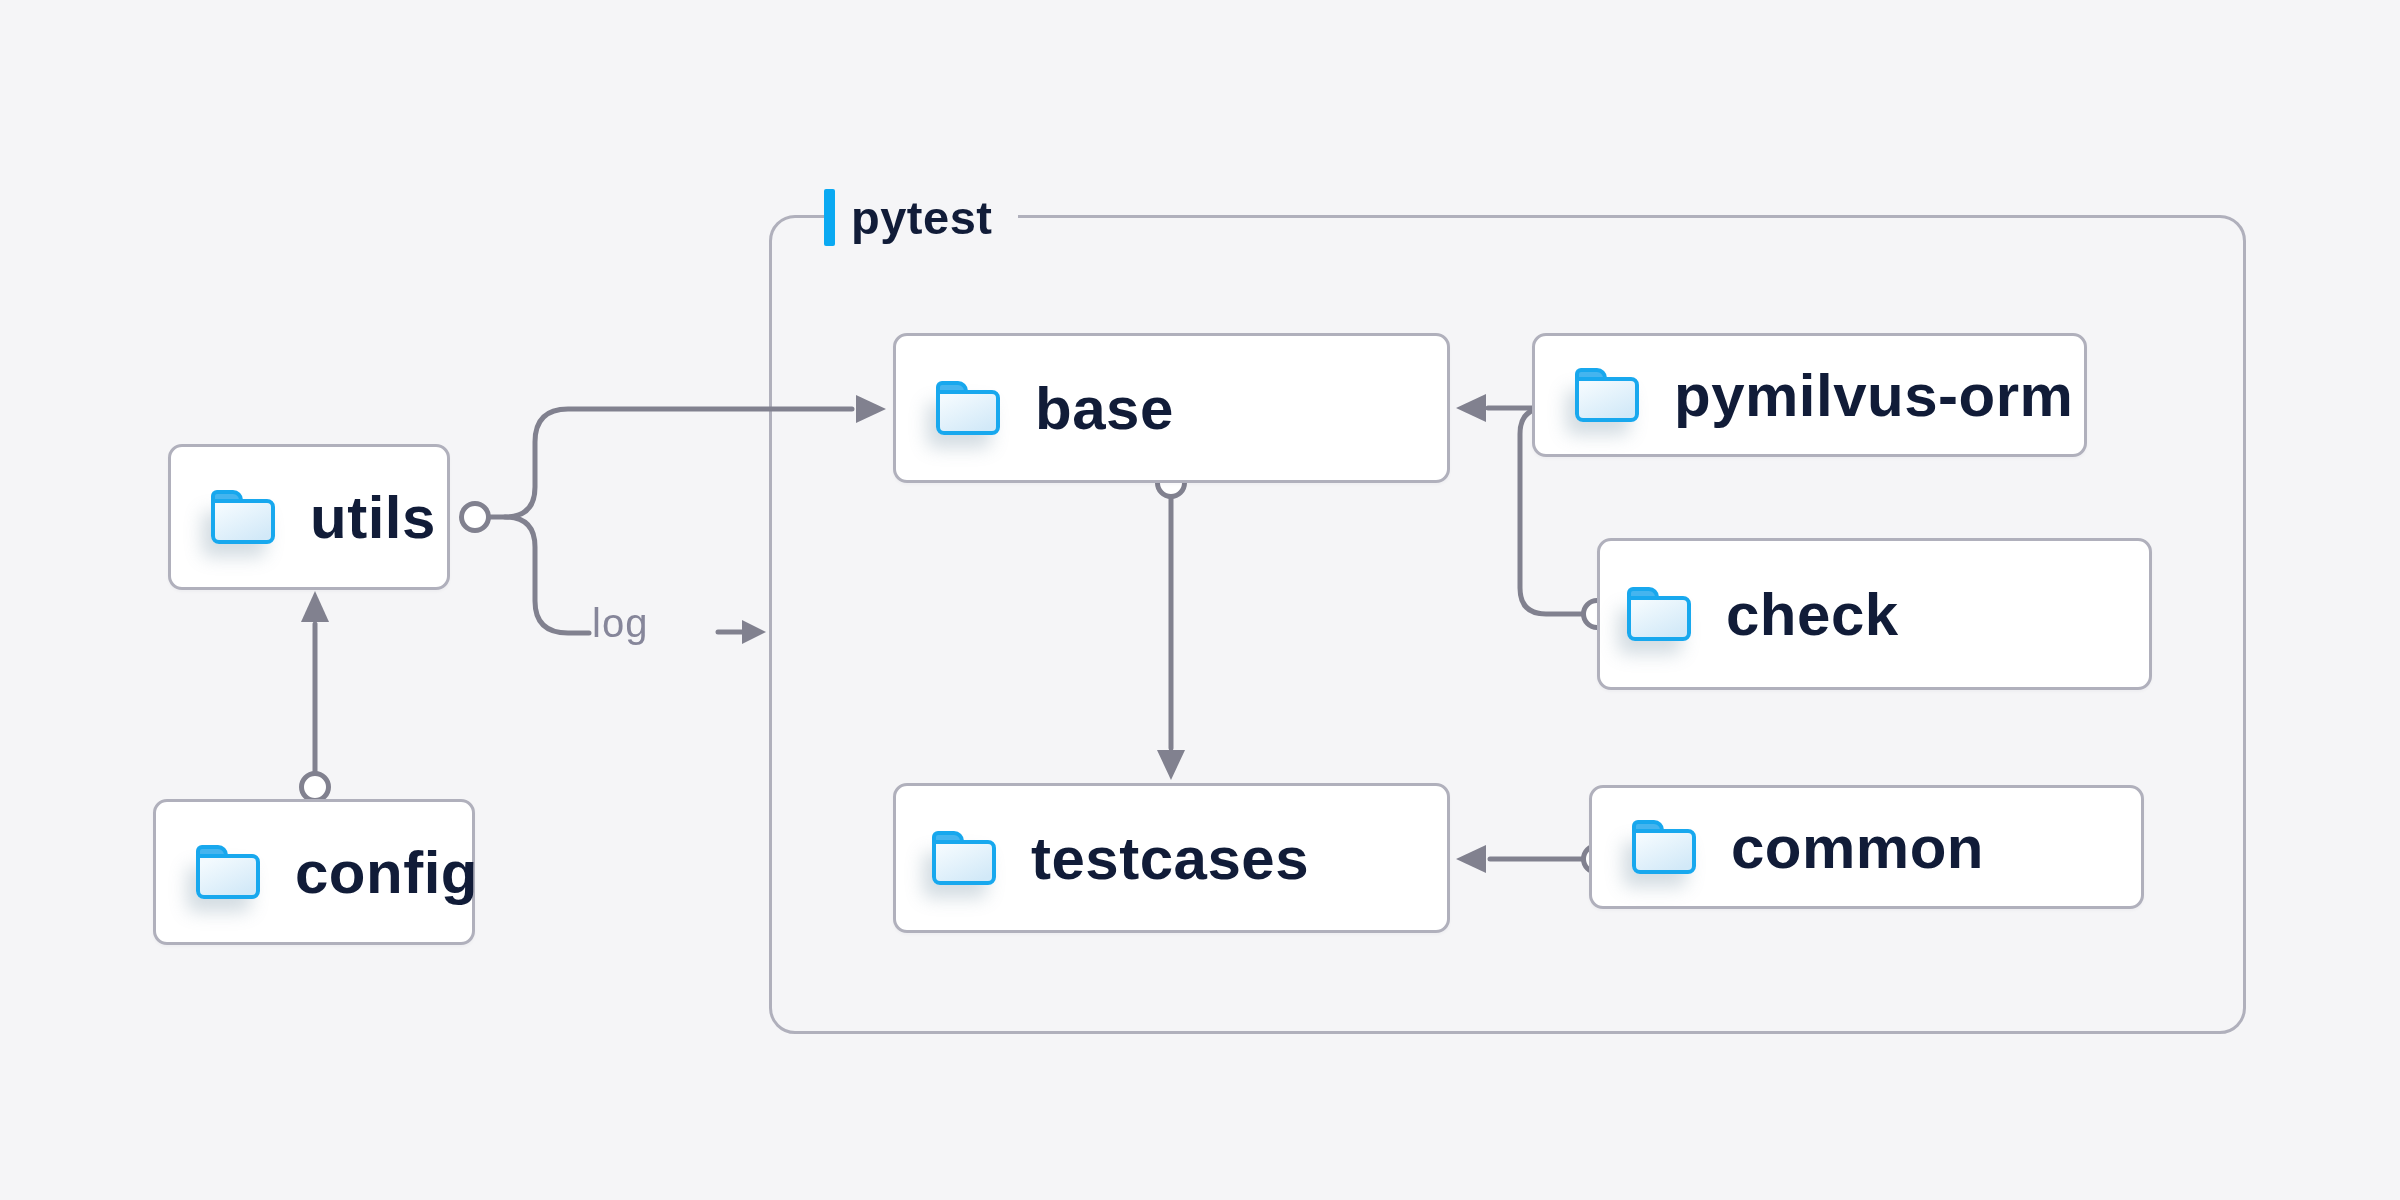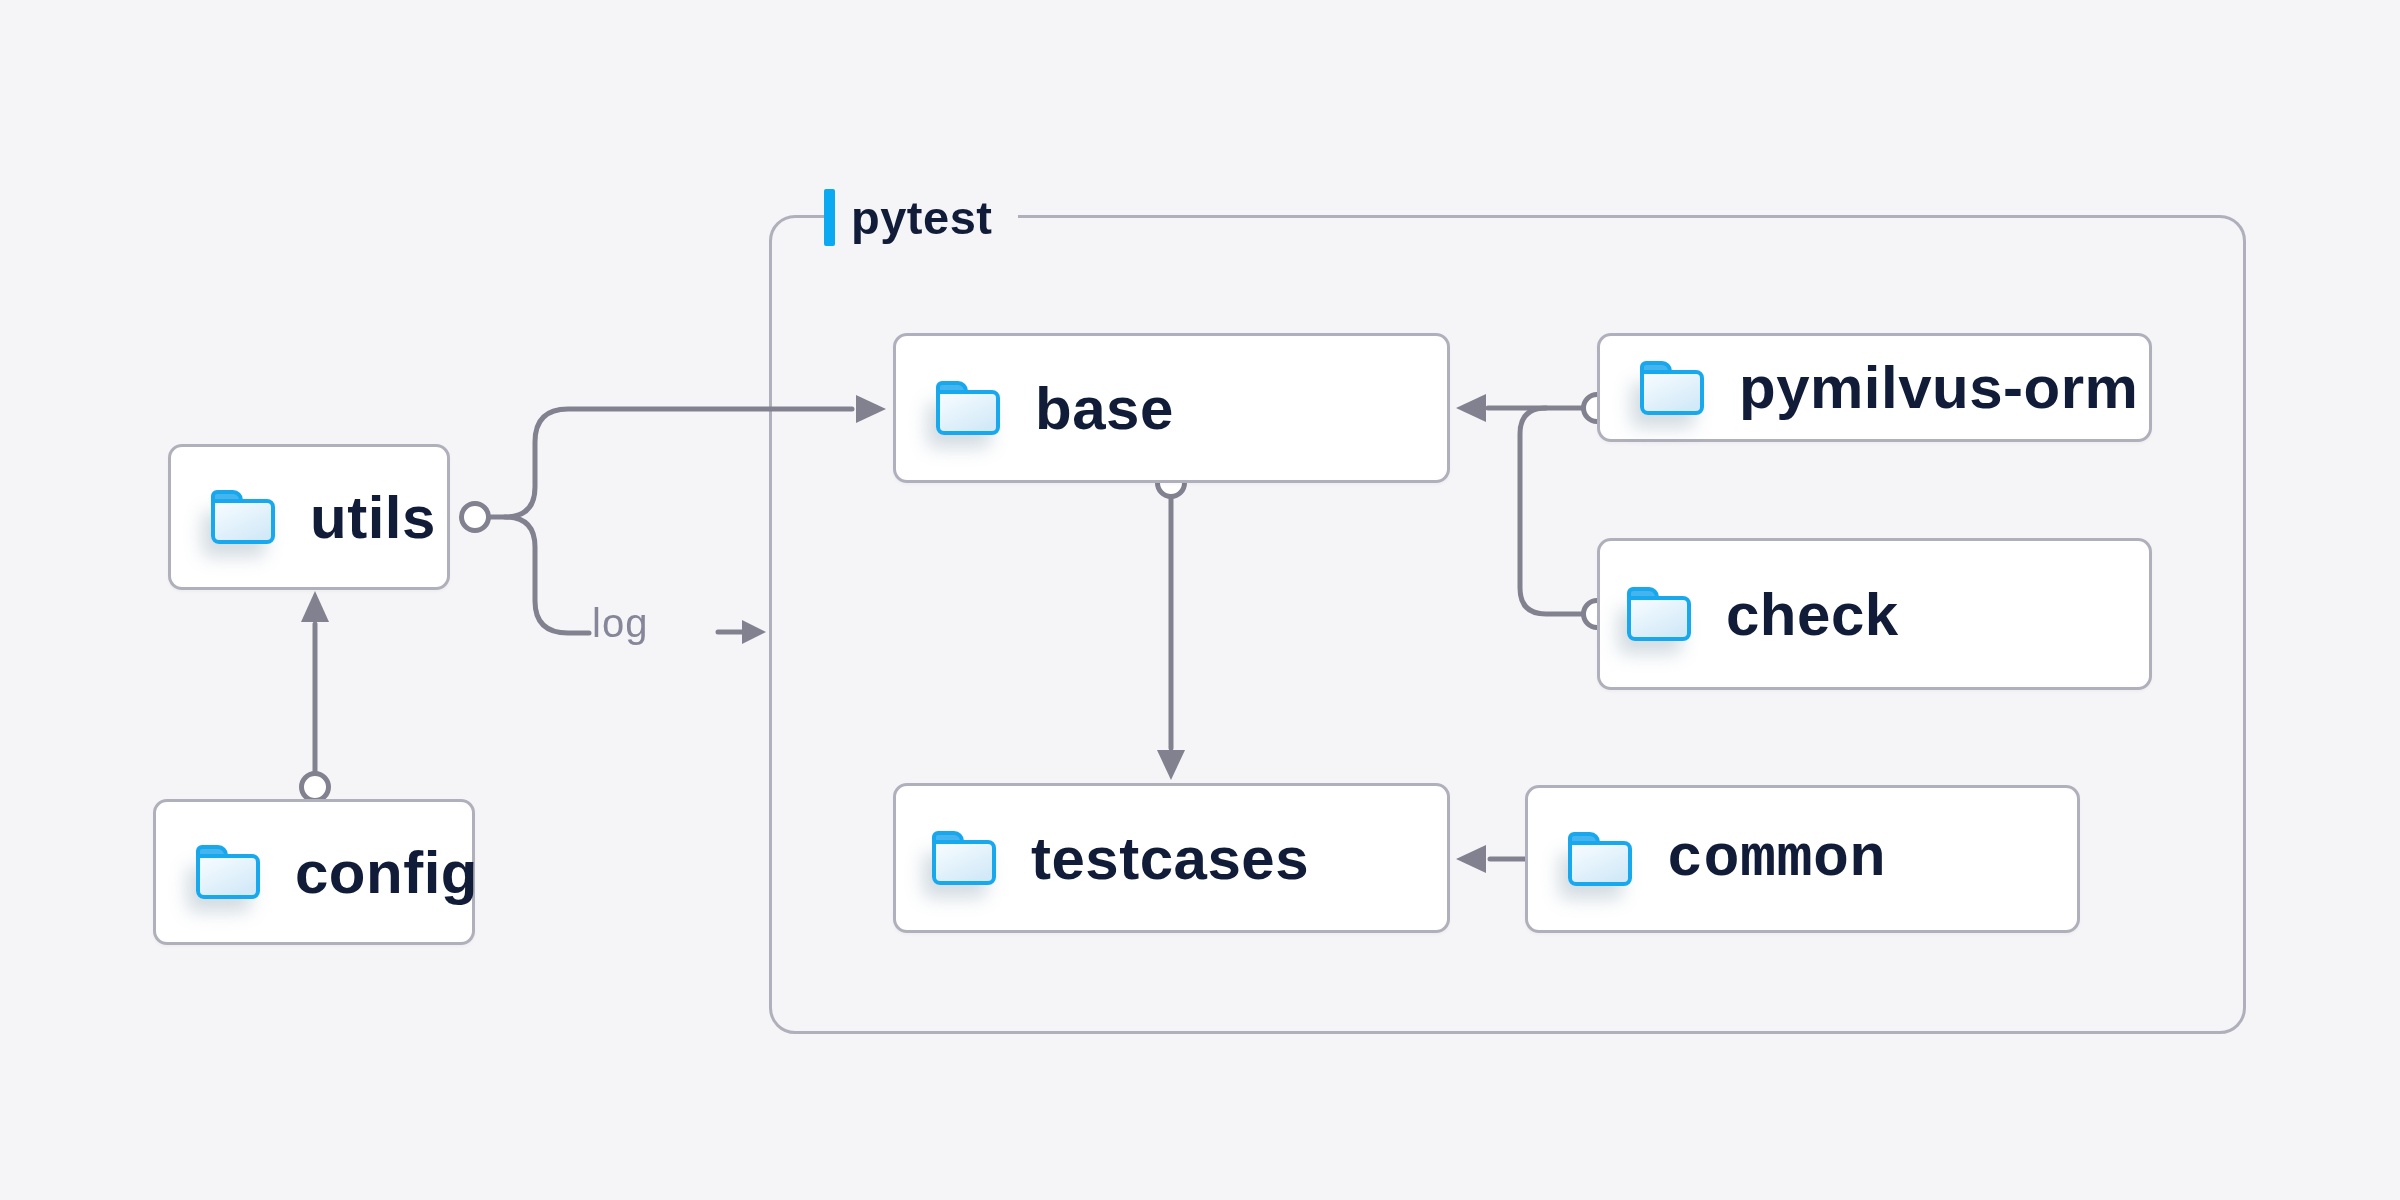--- a/index.html
+++ b/index.html
@@ -151,21 +151,21 @@
   </div>
 
   <div class="node" style="left:893px;top:333px;width:557px;height:150px;">
     <span class="folder">
         <span class="tab"></span>
         <span class="fbody"></span>
       </span>
     <span class="nlabel">base</span>
   </div>
 
-  <div class="node" style="left:1597px;top:333px;width:555px;height:109px;">
+  <div class="node" style="left:1532px;top:333px;width:555px;height:124px;">
     <span class="folder">
         <span class="tab"></span>
         <span class="fbody"></span>
       </span>
     <span class="nlabel">pymilvus-orm</span>
   </div>
 
   <div class="node" style="left:1597px;top:538px;width:555px;height:152px;padding-left:27px;">
     <span class="folder">
         <span class="tab"></span>
@@ -175,21 +175,21 @@
   </div>
 
   <div class="node" style="left:893px;top:783px;width:557px;height:150px;padding-left:36px;">
     <span class="folder">
         <span class="tab"></span>
         <span class="fbody"></span>
       </span>
     <span class="nlabel">testcases</span>
   </div>
 
-  <div class="node" style="left:1525px;top:785px;width:555px;height:148px;font-family:Liberation Mono, monospace;">
+  <div class="node" style="left:1589px;top:785px;width:555px;height:124px;">
     <span class="folder">
         <span class="tab"></span>
         <span class="fbody"></span>
       </span>
     <span class="nlabel">common</span>
   </div>
 
   <div class="group-label">
     <span class="bar"></span>
     <span class="gtext">pytest</span>

